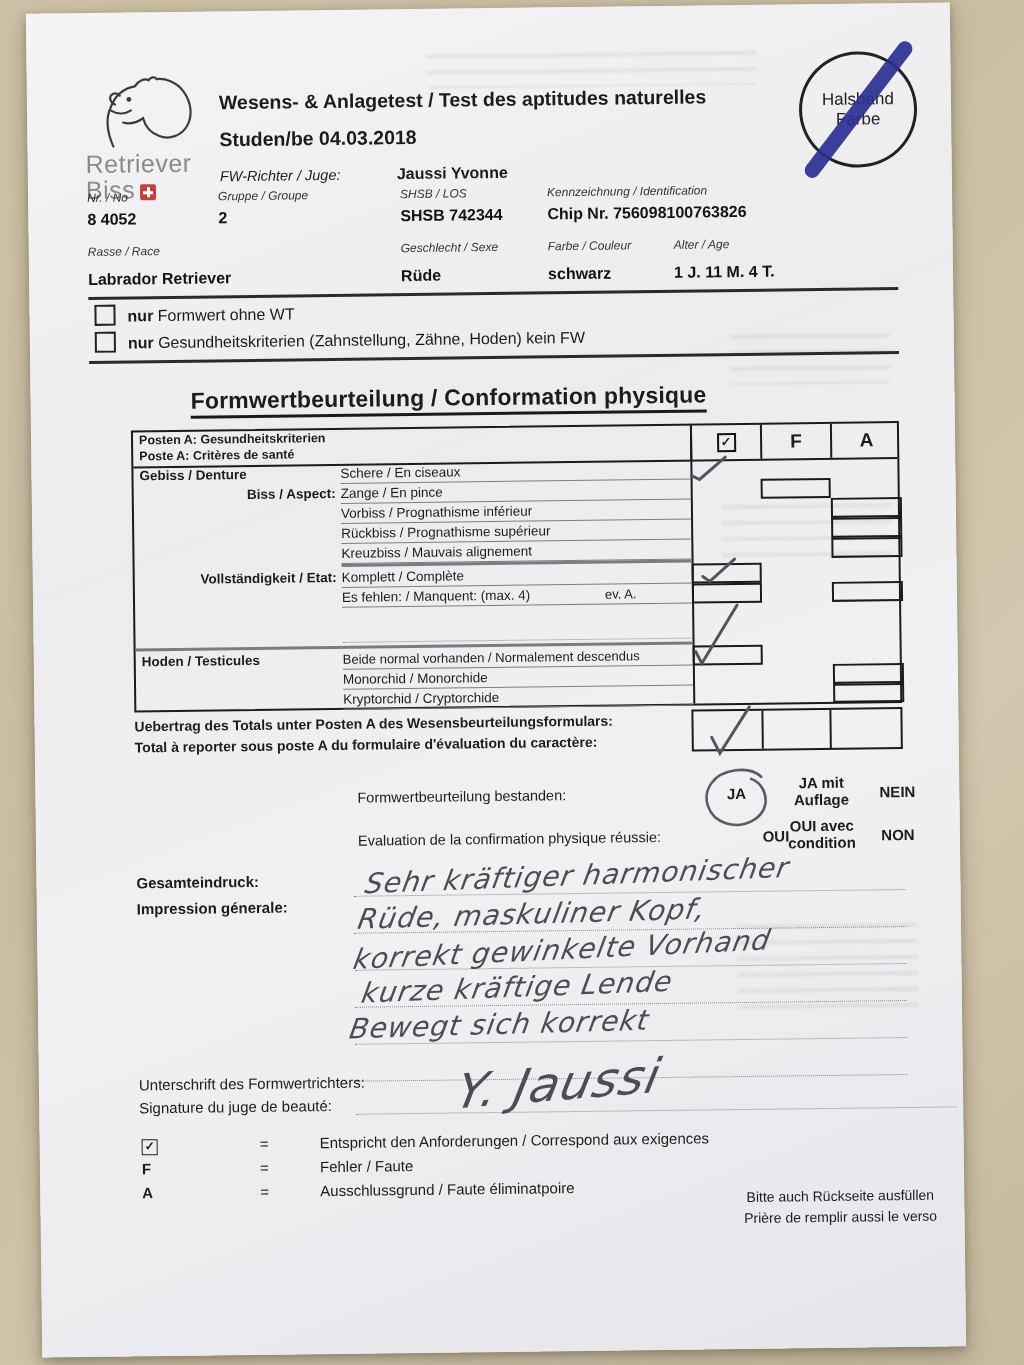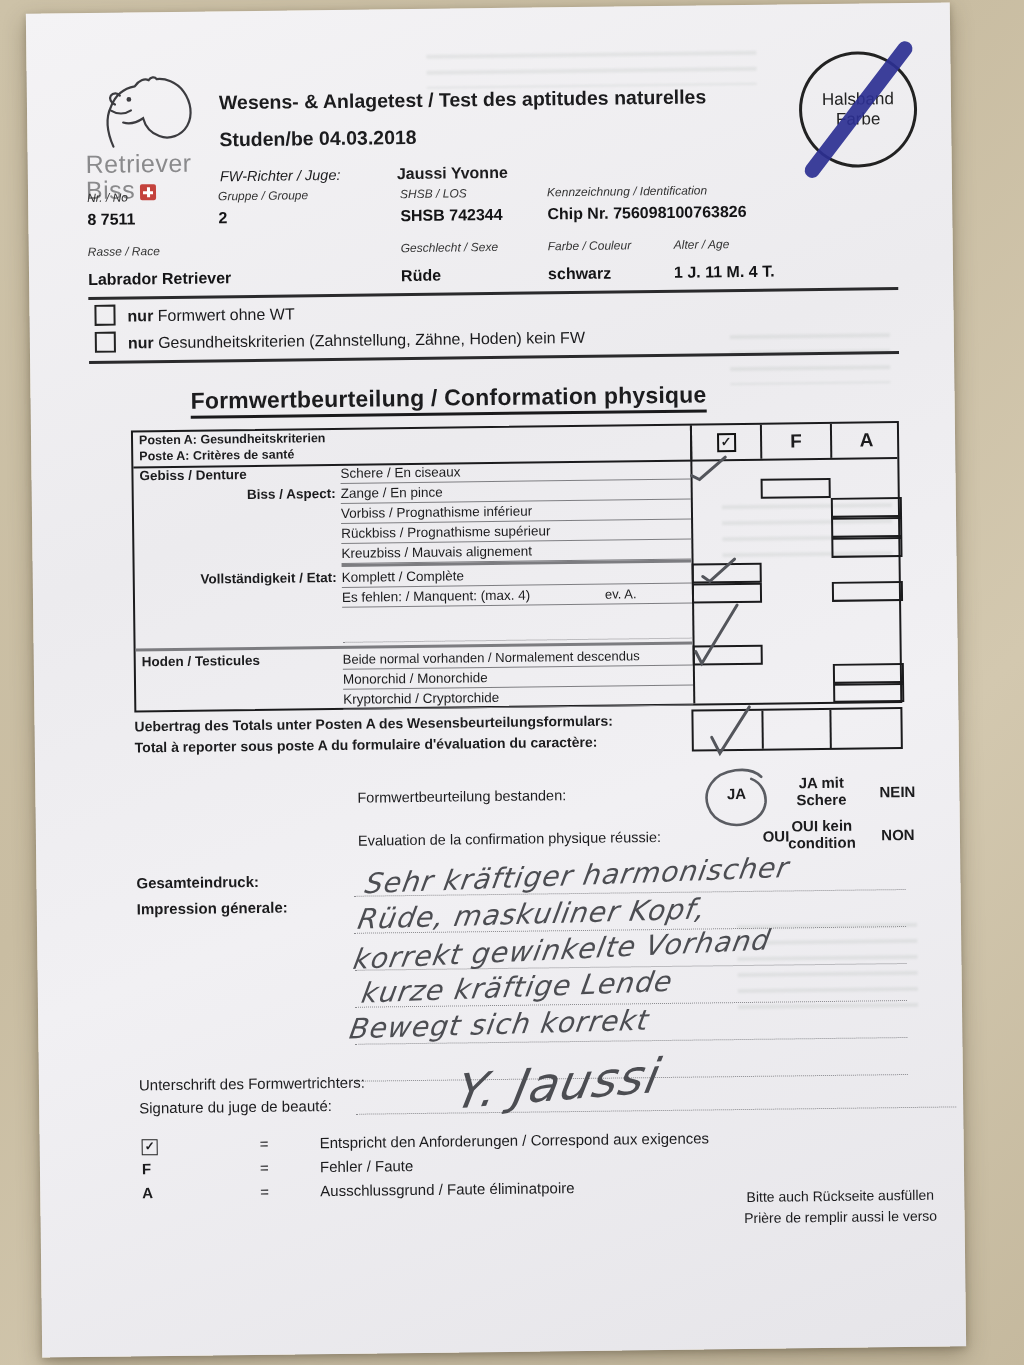--- a/index.html
+++ b/index.html
@@ -117,21 +117,21 @@
   <div class="abs" style="left:772px;top:48px;width:118px;height:116px;">
     <div class="stamp">
       <span>Halsband</span>
       <span>Farbe</span>
     </div>
     <div class="stamp-stroke"></div>
   </div>
 
   <div class="abs" style="left:59px;top:178px;">
     <div class="lbl">Nr. / No</div>
-    <div class="val">8 7511</div>
+    <div class="val">8 4052</div>
   </div>
   <div class="abs" style="left:190px;top:178px;">
     <div class="lbl">Gruppe / Groupe</div>
     <div class="val">2</div>
   </div>
   <div class="abs" style="left:372px;top:178px;">
     <div class="lbl">SHSB / LOS</div>
     <div class="val">SHSB 742344</div>
   </div>
   <div class="abs" style="left:519px;top:178px;">
@@ -261,26 +261,26 @@
     <svg class="abs" style="left:10px;top:-8px;" width="60" height="58">
         <path class="pen" d="M8 34 L16 50 L46 4"></path>
       </svg>
   </div>
 
   <div class="abs best-label" style="left:322px;top:780px;">Formwertbeurteilung bestanden:</div>
   <div class="abs best-opt" style="left:676px;top:780px;width:50px;">JA</div>
   <svg class="abs" style="left:664px;top:758px;" width="78" height="66">
     <path d="M62 14 C50 2 22 6 12 20 C2 34 8 54 26 60 C44 66 64 56 66 40 C67 30 62 20 52 16" fill="none" stroke="#5a5c62" stroke-width="2.6" stroke-linecap="round"></path>
   </svg>
-  <div class="abs best-opt" style="left:746px;top:770px;width:80px;">JA mit Schere</div>
+  <div class="abs best-opt" style="left:746px;top:770px;width:80px;">JA mit Auflage</div>
   <div class="abs best-opt" style="left:832px;top:780px;width:60px;">NEIN</div>
 
   <div class="abs best-label" style="left:322px;top:823px;">Evaluation de la confirmation physique réussie:</div>
   <div class="abs best-opt" style="left:715px;top:823px;width:50px;">OUI</div>
-  <div class="abs best-opt" style="left:746px;top:813px;width:80px;">OUI kein condition</div>
+  <div class="abs best-opt" style="left:746px;top:813px;width:80px;">OUI avec condition</div>
   <div class="abs best-opt" style="left:832px;top:823px;width:60px;">NON</div>
 
   <div class="abs b" style="left:100px;top:862px;font-size:15px;">Gesamteindruck:</div>
   <div class="abs b" style="left:100px;top:888px;font-size:15px;">Impression génerale:</div>
 
   <div class="dotline" style="left:317px;top:886px;width:552px;"></div>
   <div class="dotline" style="left:317px;top:923px;width:552px;"></div>
   <div class="dotline" style="left:317px;top:960px;width:552px;"></div>
   <div class="dotline" style="left:317px;top:997px;width:552px;"></div>
   <div class="dotline" style="left:317px;top:1034px;width:552px;"></div>

